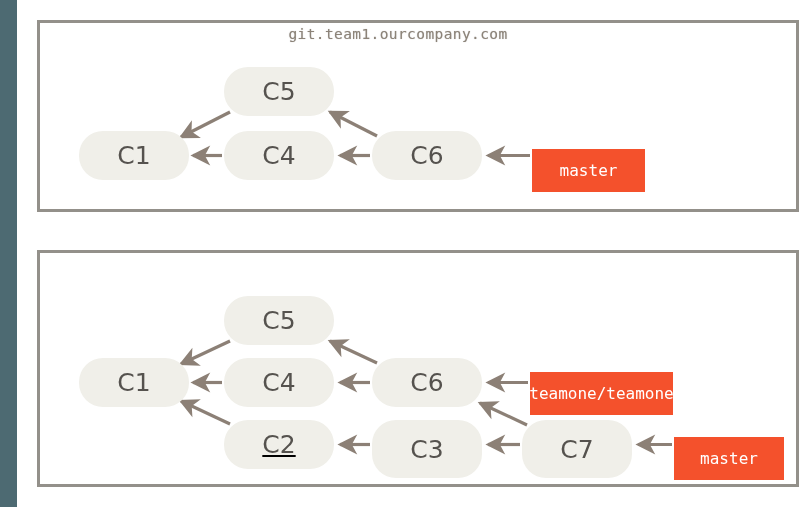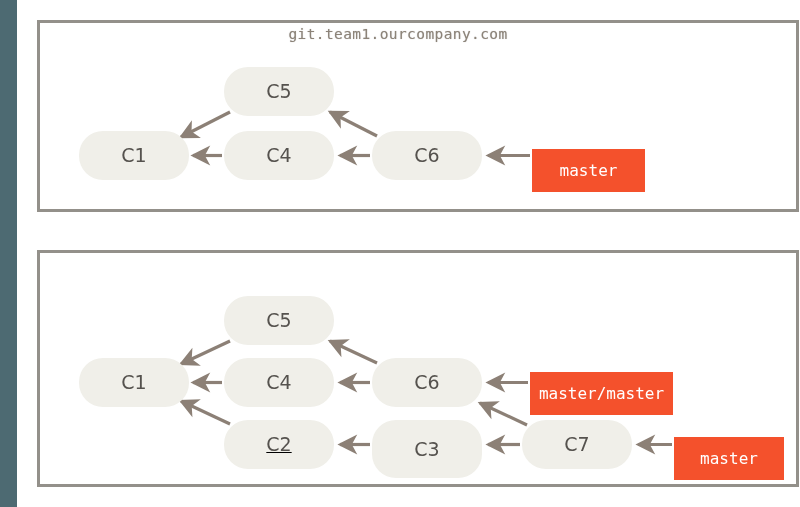--- a/index.html
+++ b/index.html
@@ -61,21 +61,21 @@
     background: #f0efe9;
     border-radius: 24px;
     display: flex;
     align-items: center;
     justify-content: center;
     box-sizing: border-box;
   }
   .commit-label {
     color: #55524e;
     font-family: "DejaVu Sans", sans-serif;
-    font-size: 19px;
+    font-size: 25px;
     line-height: 1;
     user-select: none;
   }
 
   
   .branch {
     position: absolute;
     background: #f4512c;
     display: flex;
     align-items: center;
@@ -158,24 +158,24 @@
   </div>
   <div class="commit" style="left:355px; top:358px; width:110px; height:49px;">
     <span class="commit-label">C6</span>
   </div>
   <div class="commit" style="left:207px; top:420px; width:110px; height:49px;text-decoration:underline;">
     <span class="commit-label">C2</span>
   </div>
   <div class="commit" style="left:355px; top:420px; width:110px; height:58px;">
     <span class="commit-label">C3</span>
   </div>
-  <div class="commit" style="left:505px; top:420px; width:110px; height:49px;">
+  <div class="commit" style="left:505px; top:420px; width:110px; height:58px;">
     <span class="commit-label">C7</span>
   </div>
 
   <div class="branch" style="left:513px; top:357px; width:143px; height:43px;">
-    <span class="branch-label">master/master</span>
+    <span class="branch-label">teamone/teamone</span>
   </div>
   <div class="branch" style="left:657px; top:422px; width:110px; height:43px;">
     <span class="branch-label">master</span>
   </div>
 
 </div>
 
 </body></html>

